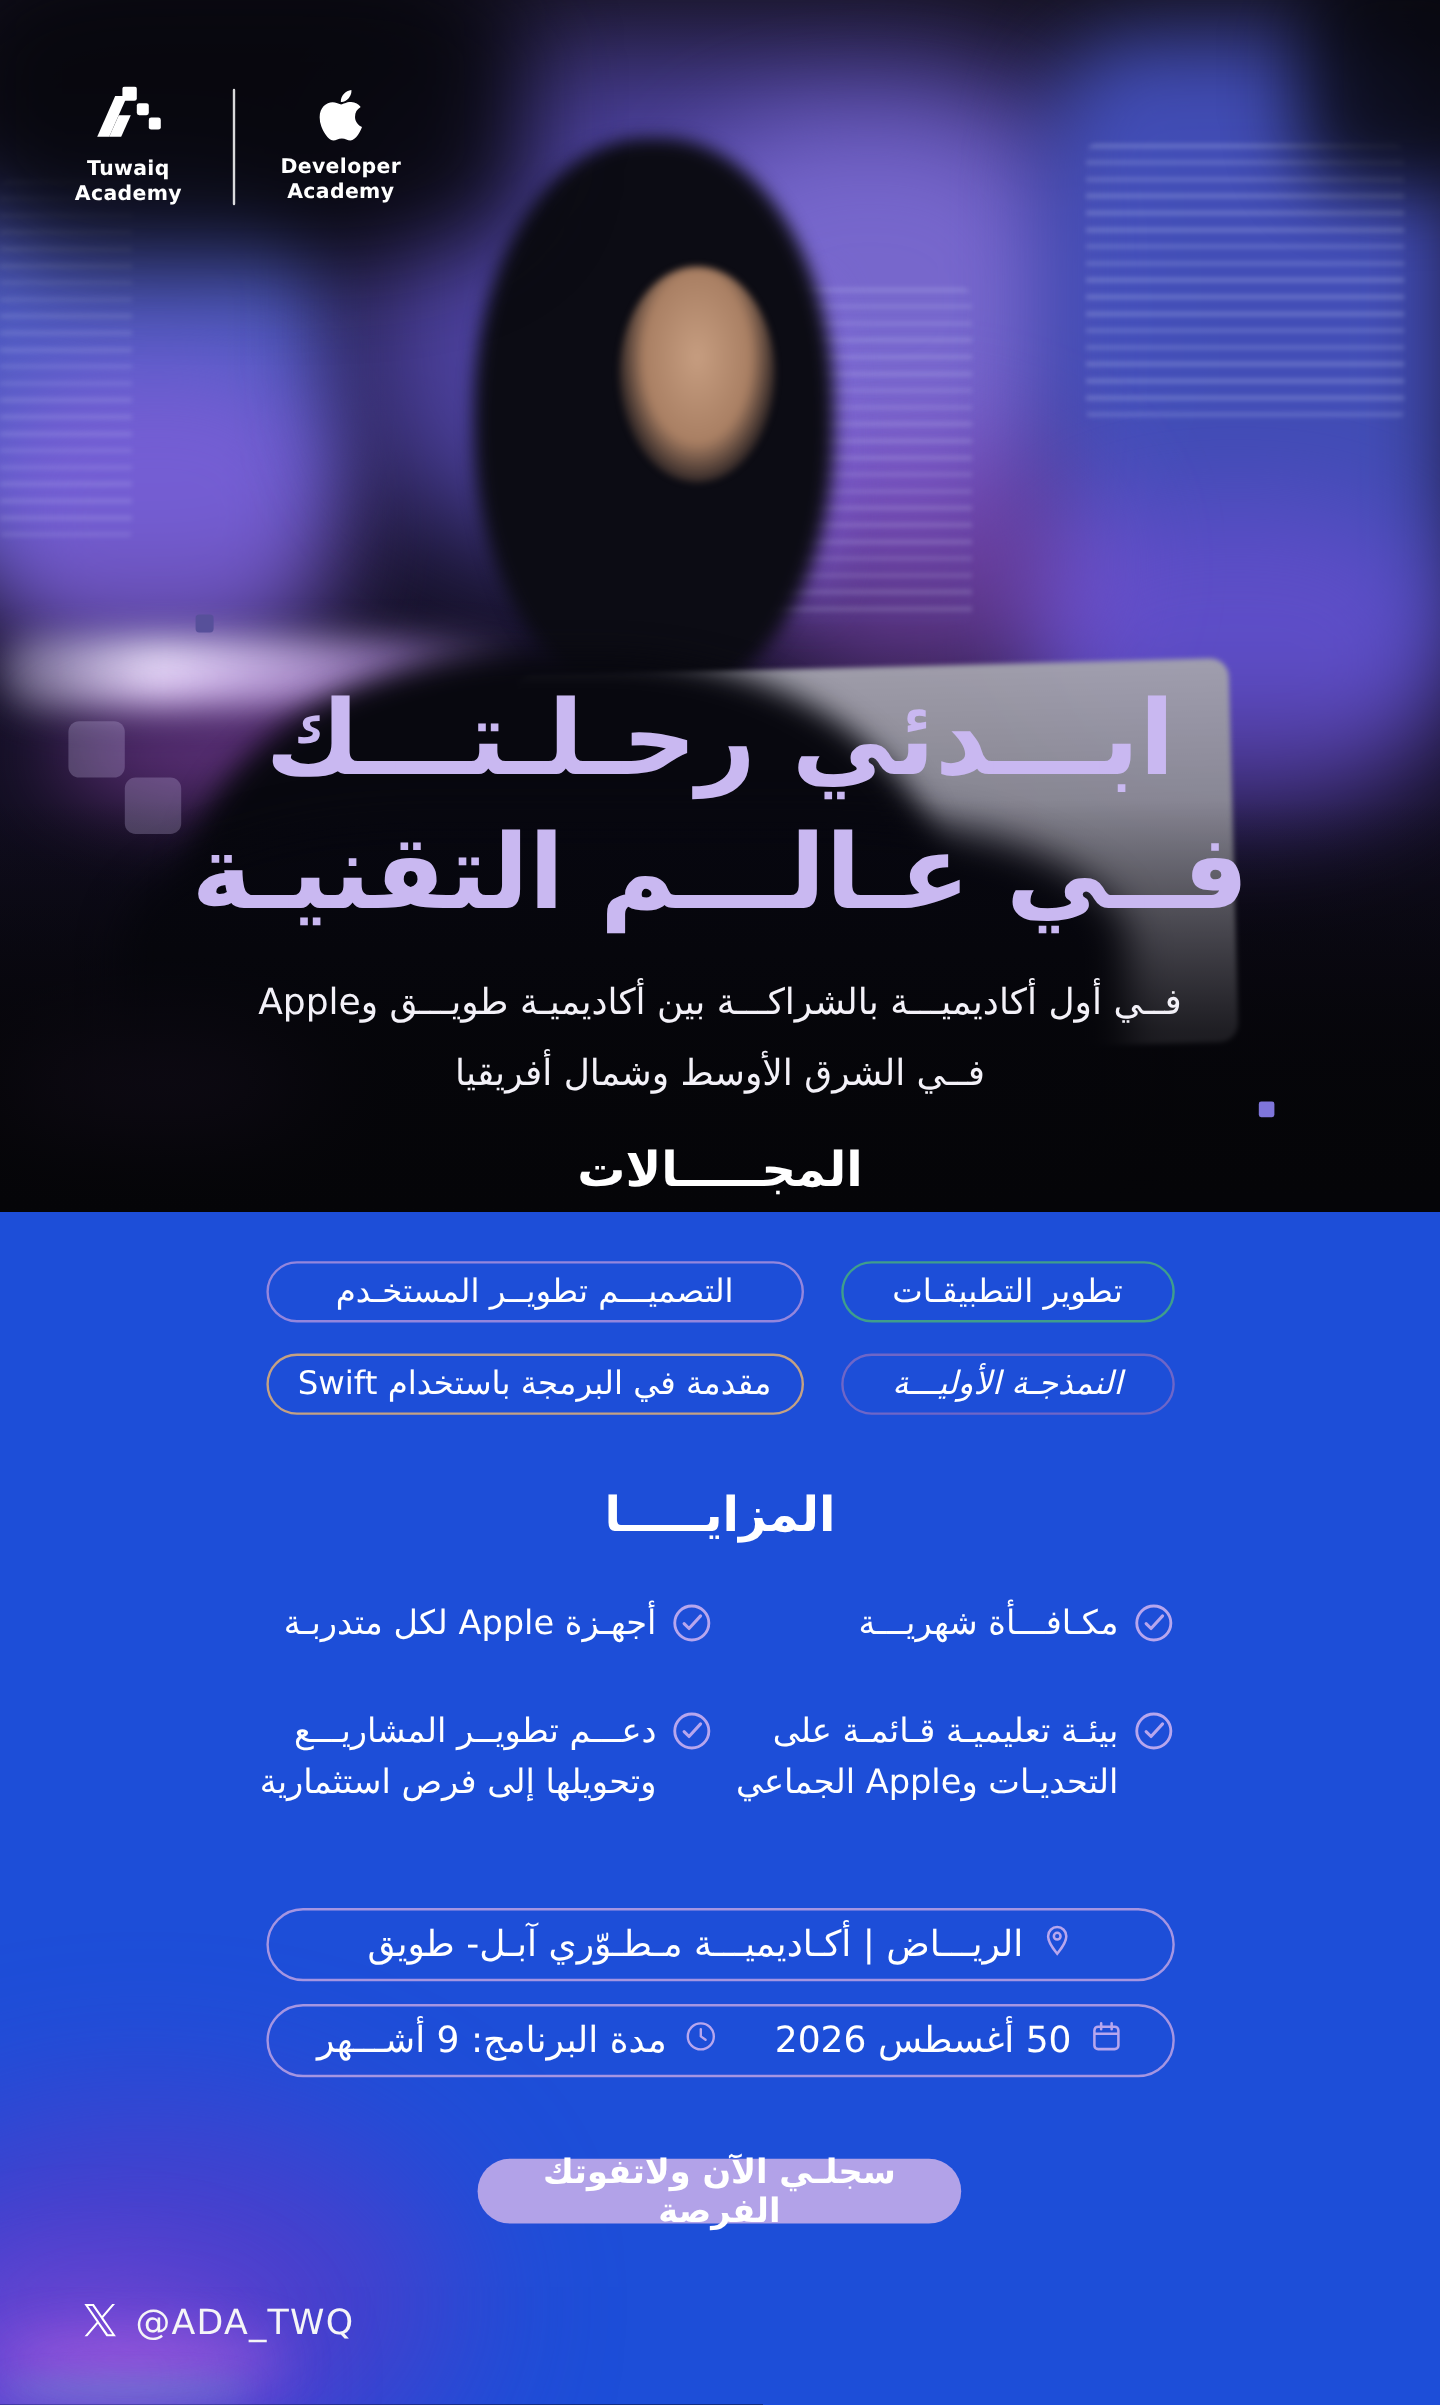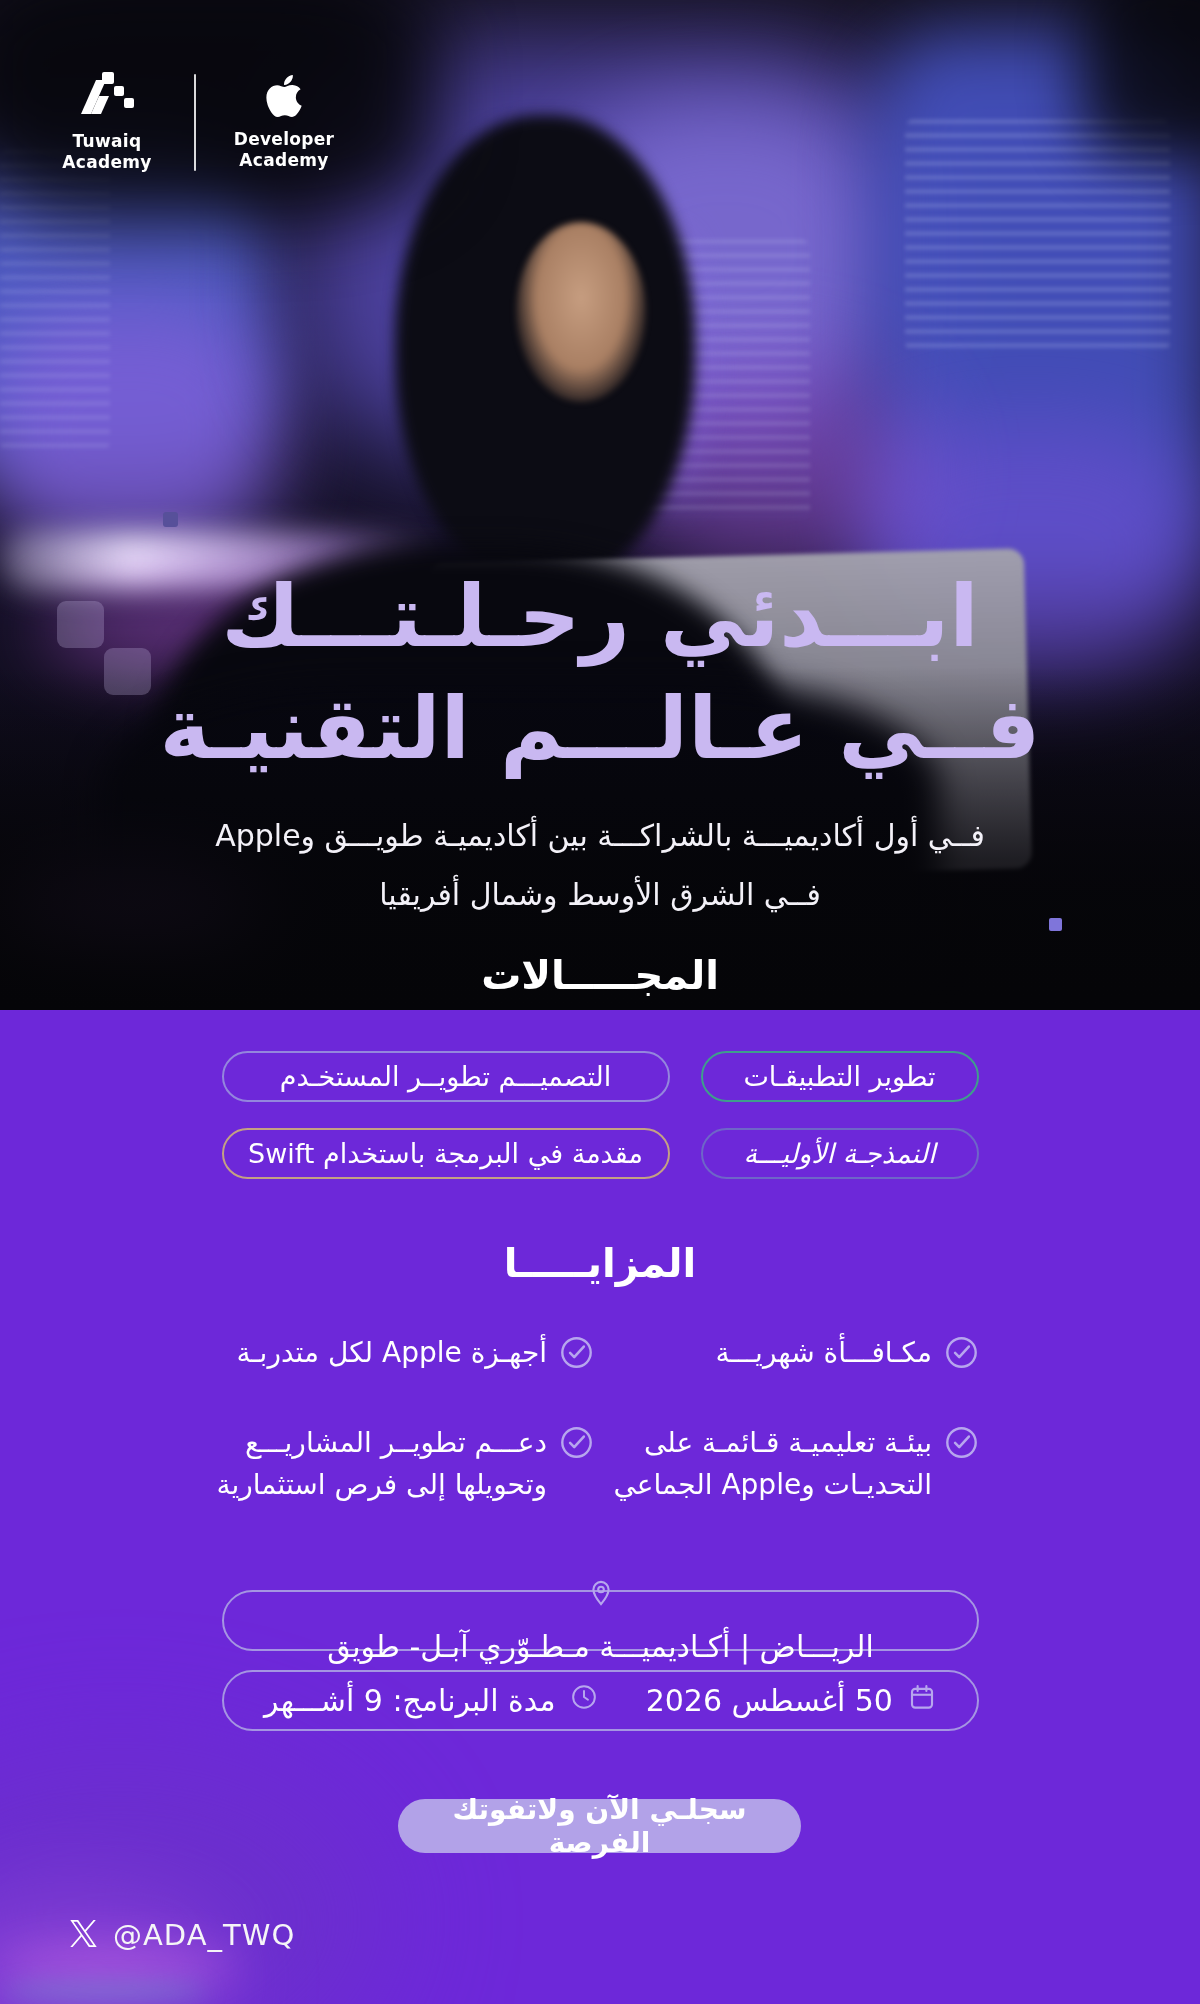--- a/index.html
+++ b/index.html
@@ -1,19 +1,19 @@
 <!DOCTYPE html>
 <html lang="ar"><head>
 <meta charset="utf-8">
 <style>
   * { margin:0; padding:0; box-sizing:border-box; }
   html,body { background:#000; }
   body { font-family:"DejaVu Sans", sans-serif; }
   .poster { position:relative; width:1200px; height:2004px; overflow:hidden;
-            background:#6d28d9; margin:0 auto; }
+            background:#1d4ed8; margin:0 auto; }
 
   
   .photo { position:absolute; top:0; left:0; width:1200px; height:1010px; overflow:hidden;
            background:linear-gradient(180deg,#14111f 0%,#1a1532 30%,#130f24 62%,#050508 100%); }
   .blob { position:absolute; }
   .b-left-blue   { left:-70px; top:140px; width:340px; height:330px; background:#5563d2; filter:blur(34px); opacity:.9; border-radius:30%; }
   .b-left-purple { left:-20px; top:300px; width:300px; height:260px; background:#7e5fd8; filter:blur(40px); opacity:.8; border-radius:40%; }
   .b-center      { left:300px; top:40px; width:620px; height:420px; background:#5c4fc0; filter:blur(50px); opacity:.75; border-radius:30%; }
   .b-center-bri  { left:560px; top:100px; width:330px; height:300px; background:#8a78e2; filter:blur(45px); opacity:.7; border-radius:40%; }
   .b-right-blue  { left:870px; top:30px; width:340px; height:560px; background:#4653c4; filter:blur(36px); opacity:.9; border-radius:20%; }
@@ -238,21 +238,21 @@
             <path d="M11 18.5l4.5 4.5L26 11.5" fill="none" stroke="currentColor" stroke-width="2.8" stroke-linecap="round" stroke-linejoin="round"></path>
           </svg>
       </span>
       <div class="benefit-text">
         <span>دعـــم تطويــر المشاريـــع</span>
         <span>وتحويلها إلى فرص استثمارية</span>
       </div>
     </div>
   </div>
 
-  <div class="info-pill ip-location" style="border-color: rgb(165, 149, 226); flex-direction: column;">
+  <div class="info-pill ip-location" style="border-color: rgb(165, 149, 226);">
     <span style="color: rgb(183, 166, 238);">
       <svg width="28" height="30" viewBox="0 0 24 24">
           <path d="M12 2.5c-3.6 0-6.5 2.9-6.5 6.5 0 4.9 6.5 12.5 6.5 12.5s6.5-7.6 6.5-12.5c0-3.6-2.9-6.5-6.5-6.5z" fill="none" stroke="currentColor" stroke-width="1.8"></path>
           <circle cx="12" cy="9" r="2.4" fill="none" stroke="currentColor" stroke-width="1.8"></circle>
         </svg>
     </span>
     <span>الريـــاض | أكـاديميـــة مـطـوّري آبـل- طويق</span>
   </div>
 
   <div class="info-pill ip-schedule" style="border-color: rgb(165, 149, 226);">

